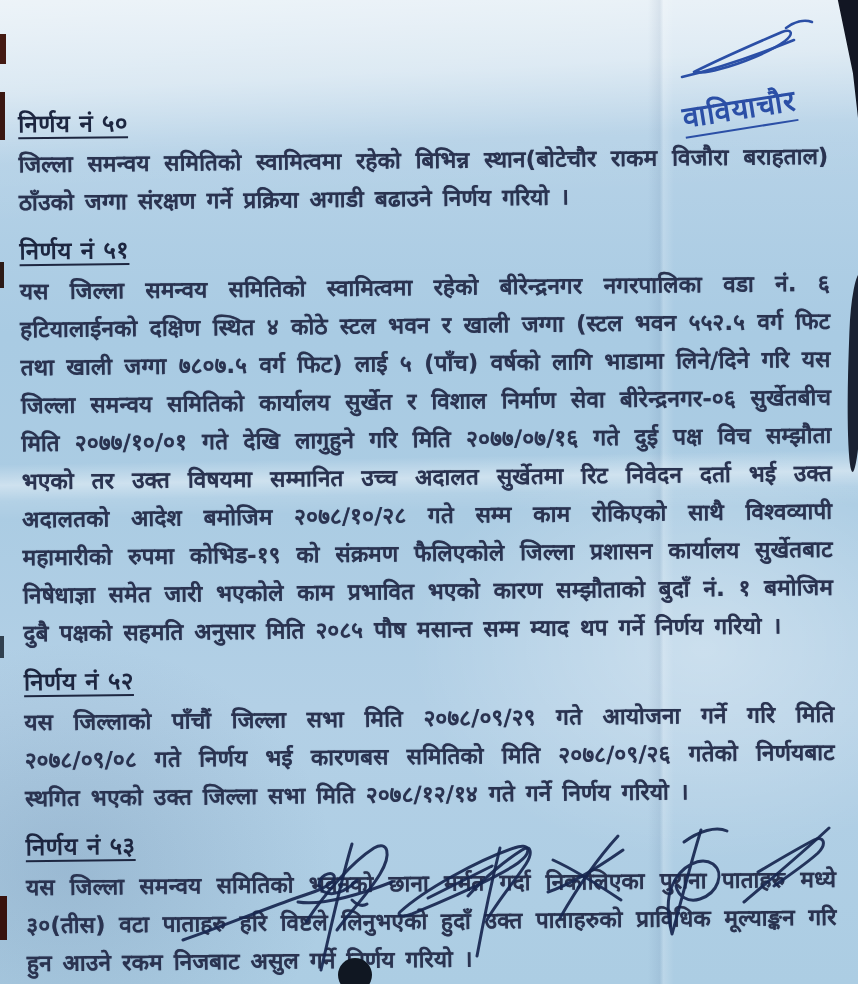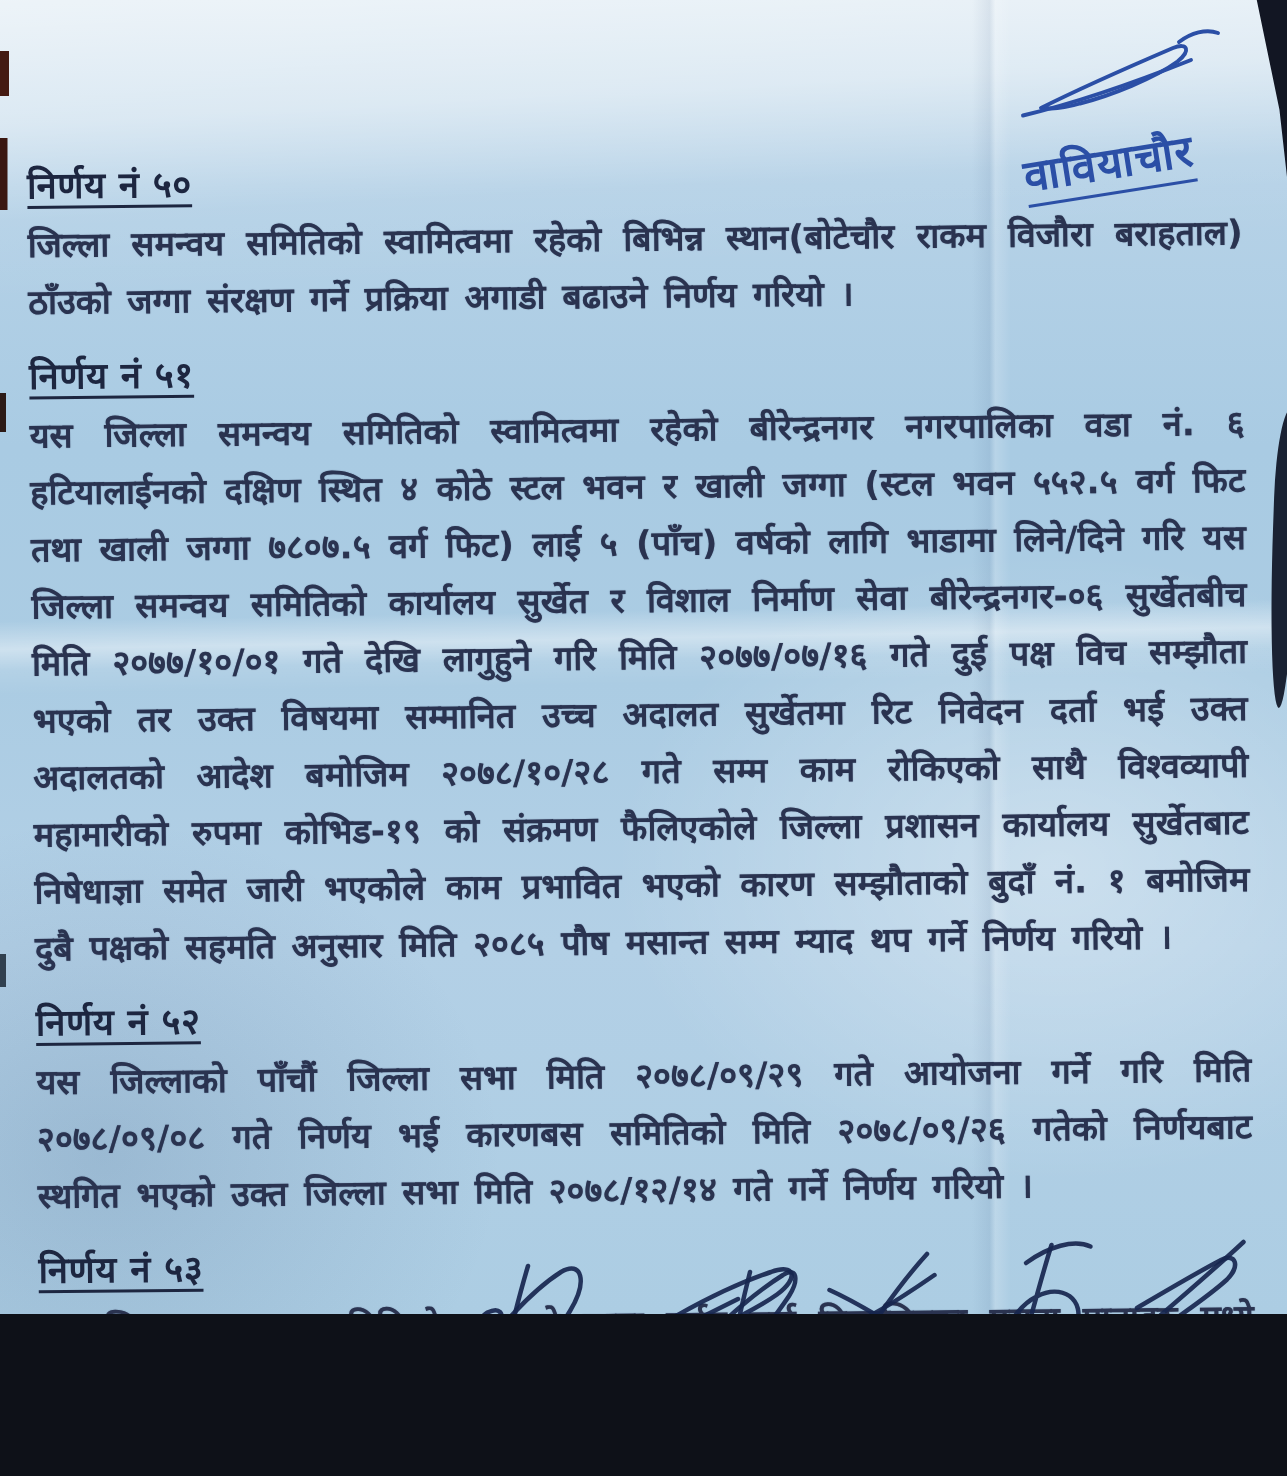--- a/index.html
+++ b/index.html
@@ -4,21 +4,21 @@
 <style>
   html, body { margin: 0; padding: 0; }
   body {
     width: 858px; height: 984px;
     background: #0e1118;
     overflow: hidden;
     font-family: "DejaVu Sans", sans-serif;
   }
   .photo {
     position: relative;
-    width: 858px; height: 876px;
+    width: 858px; height: 984px;
     overflow: hidden;
     background: #0e1118;
   }
   
   .paper {
     position: absolute; inset: 0;
     background:
       
       linear-gradient(179deg,
         rgba(255,255,255,0)   46.5%,

